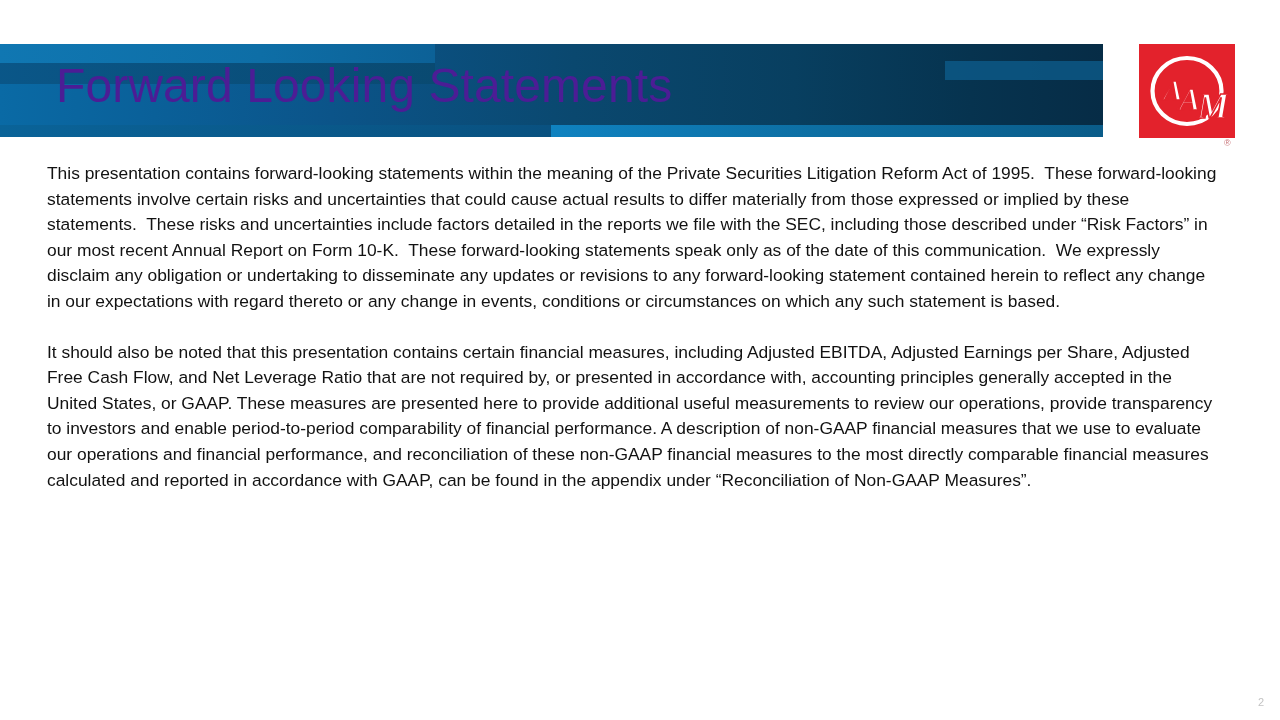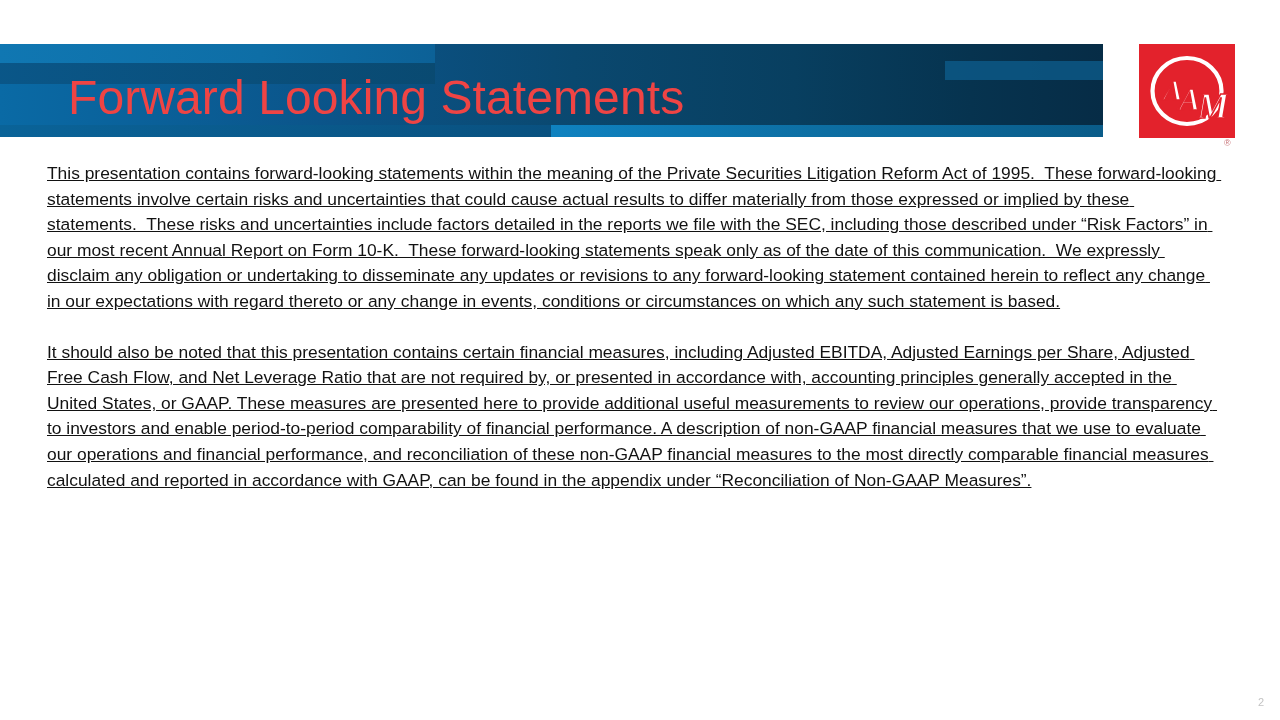--- a/index.html
+++ b/index.html
@@ -78,25 +78,25 @@
     left: 0;
     top: 81px;
     width: 551px;
     height: 12px;
     background: linear-gradient(90deg, #0a6398 0%, #095180 100%);
   }
   #slide-title {
     position: absolute;
     left: 52px;
     top: 50px;
-    margin: 16px;
+    margin: 4px;
     font-size: 48px;
     font-weight: 400;
     line-height: 64px;
-    color: #ef4444;
+    color: #4c1d95;
     letter-spacing: .1px;
     white-space: nowrap;
     z-index: 5;
   }
 
   
   #aam-logo {
     position: absolute;
     left: 1139px;
     top: 44px;
@@ -117,21 +117,20 @@
   
   #body-copy {
     position: absolute;
     left: 47px;
     top: 161px;
     width: 1175px;
     font-size: 17.4px;
     line-height: 25.6px;
     color: #121212;
     font-stretch: semi-condensed;
-    text-decoration: underline;
   }
   #body-copy p {
     margin: 0 0 25px 0;
     text-align: left;
     white-space: pre-wrap;
   }
   #body-copy p:last-child { margin-bottom: 7px; }
 
   
   #page-number {

